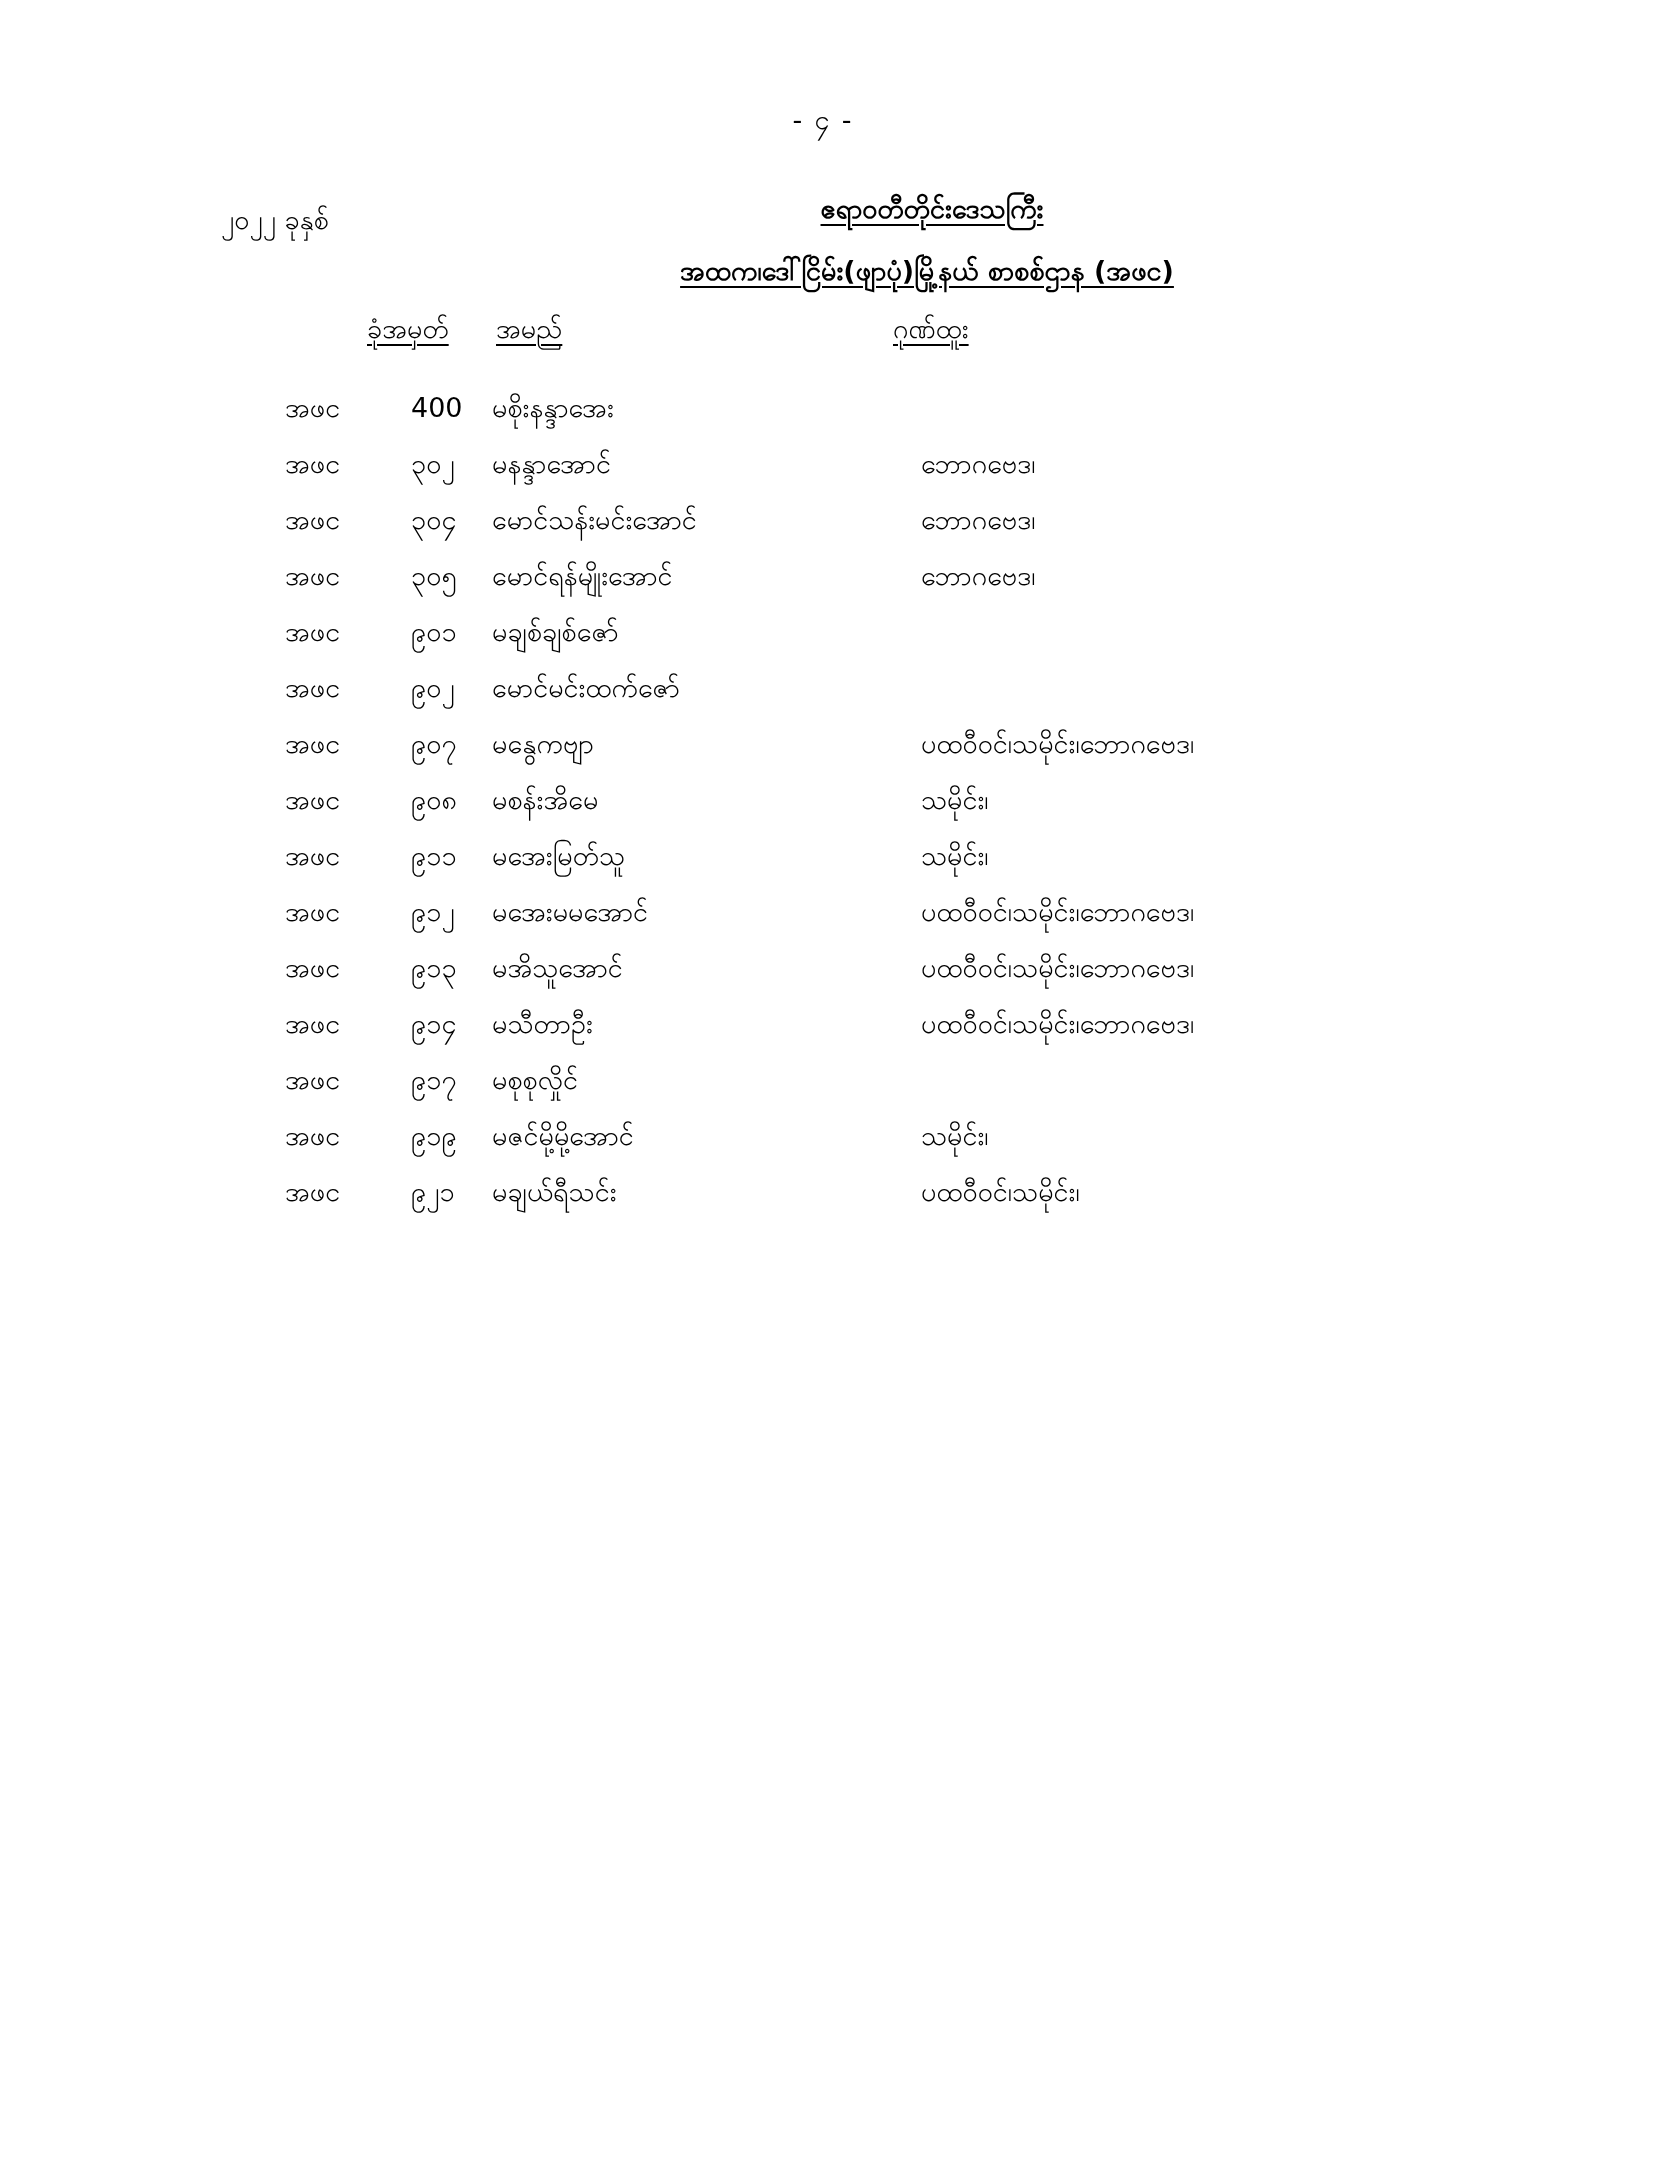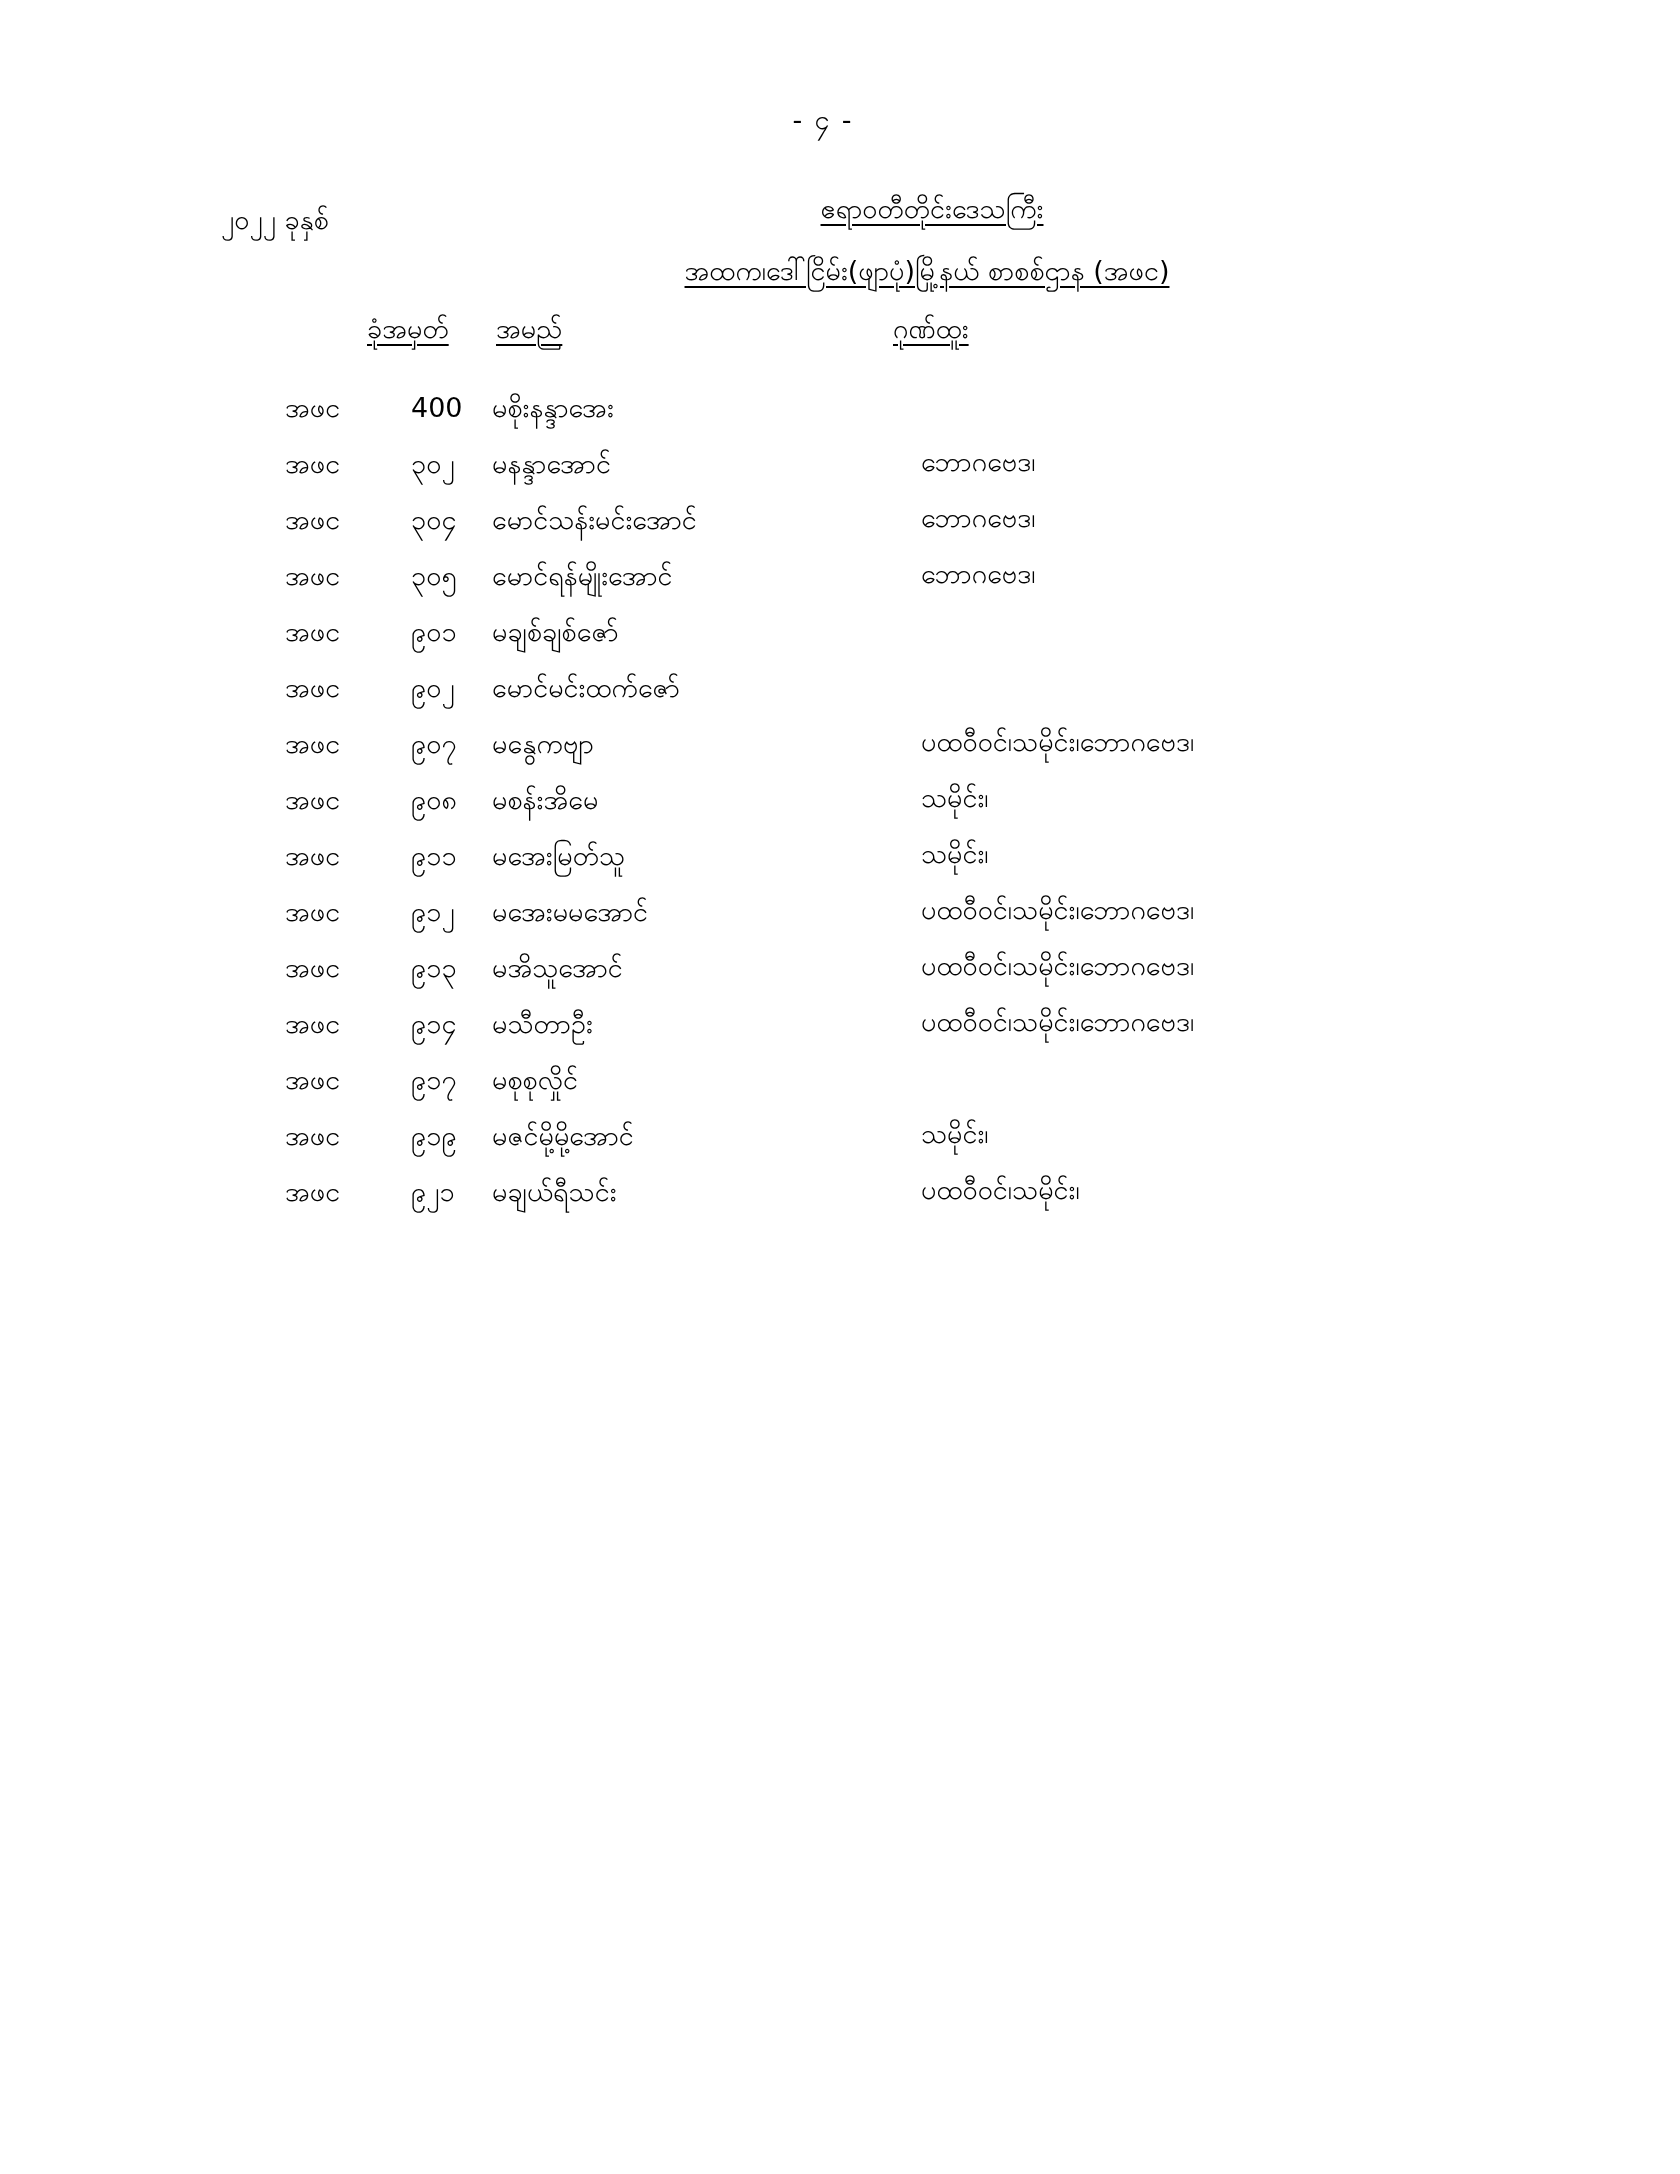--- a/index.html
+++ b/index.html
@@ -28,21 +28,21 @@
   }
   .year {
     position: absolute;
     top: 202px;
     left: 221px;
     white-space: nowrap;
   }
   .doc-title {
     position: absolute;
     white-space: nowrap;
-    font-weight: normal;
+    font-weight: bold;
     text-decoration: underline;
     text-underline-offset: 6.4px;
     text-decoration-thickness: 1.8px;
     transform: translateX(-50%);
   }
   .region-title { top: 191px; left: 932px; }
   .center-title { top: 253px; left: 927px; }
   .col-header {
     position: absolute;
     top: 311px;
@@ -66,21 +66,21 @@
   }
   .row span {
     position: absolute;
     top: 0;
     line-height: 56px;
     white-space: nowrap;
   }
   .c-code { left: 285px; }
   .c-roll { left: 411px; }
   .c-name { left: 492px; }
-  .c-dist { left: 921px; font-family: Liberation Mono, monospace; }
+  .c-dist { left: 921px; }
 </style>
 </head>
 <body>
 
 <div class="page">
 
   <div class="page-number">- ၄ -</div>
 
   <div class="year">၂၀၂၂ ခုနှစ်</div>
 

